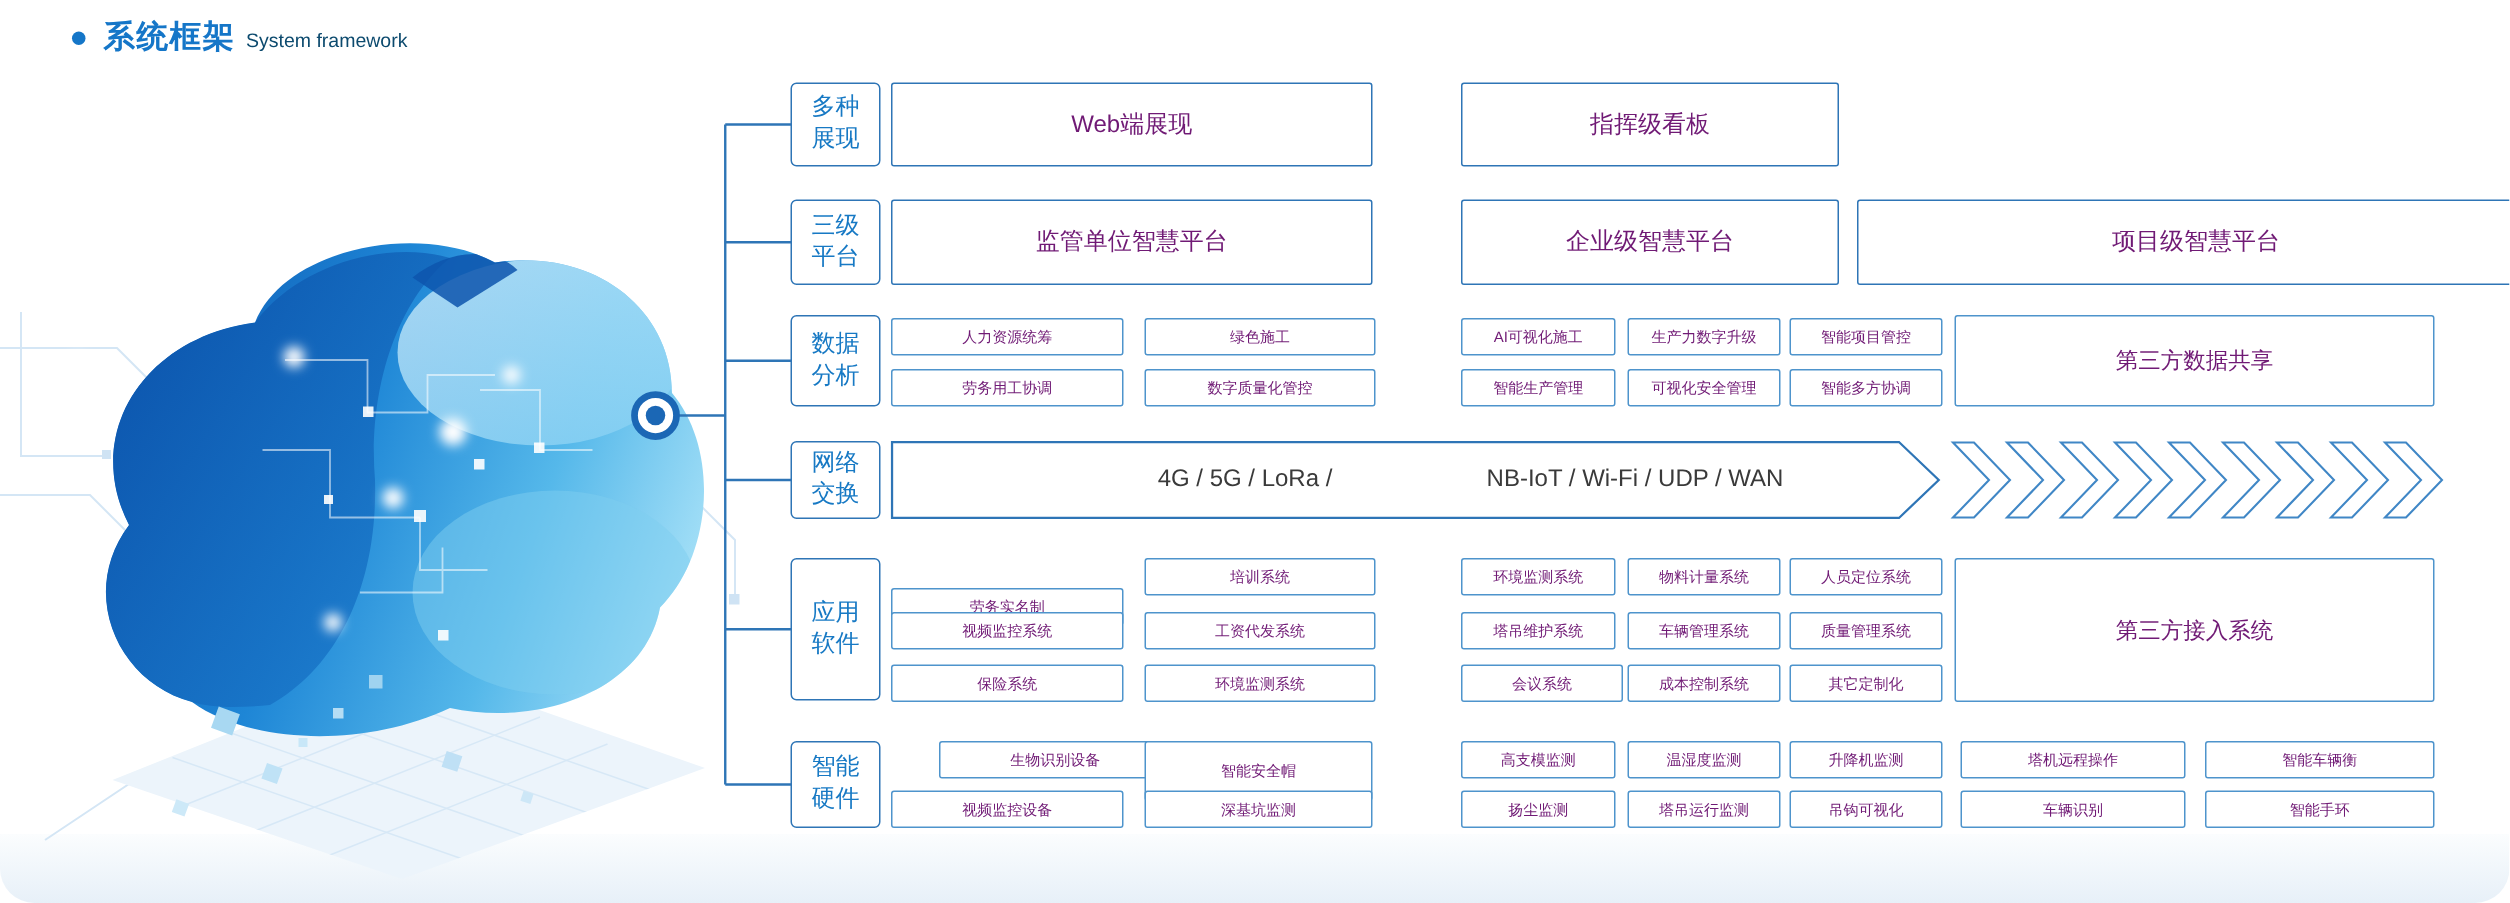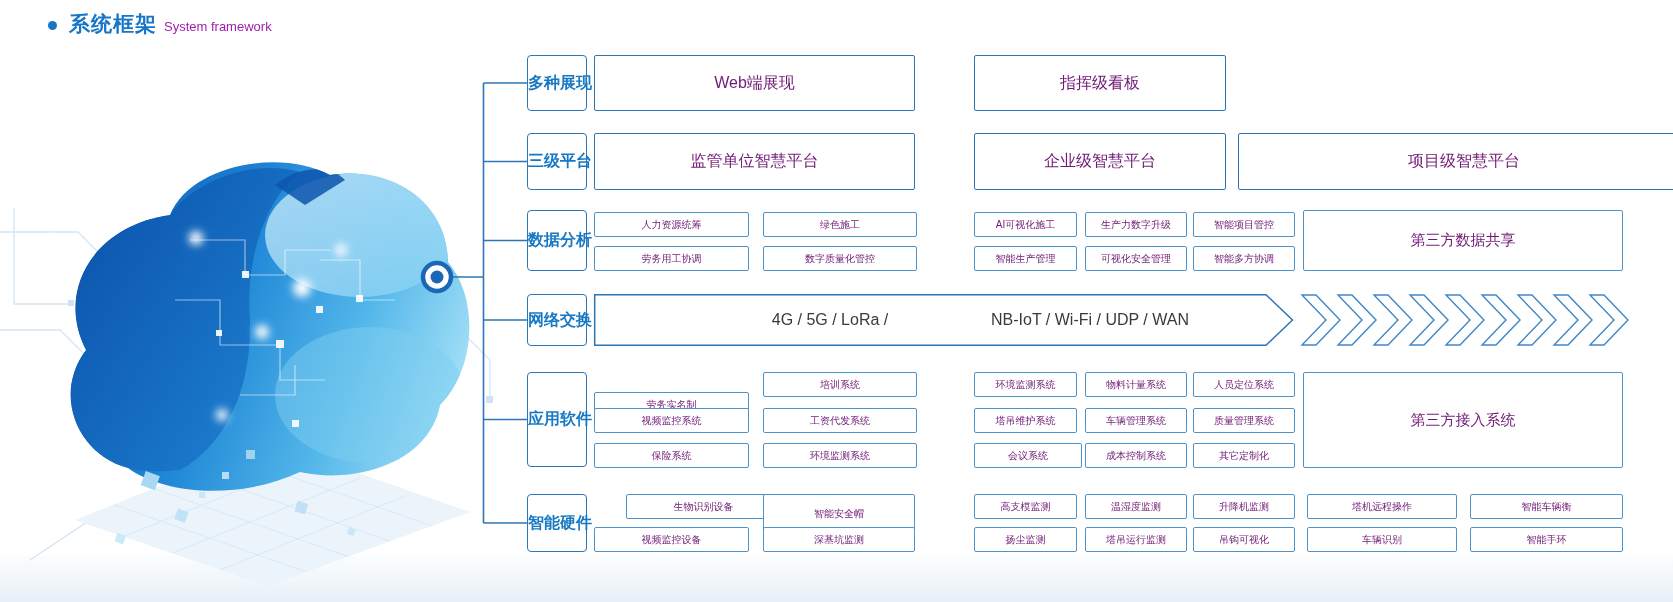--- a/index.html
+++ b/index.html
@@ -1,26 +1,26 @@
 <!DOCTYPE html>
 <html><head>
 <meta charset="utf-8">
 <style>
   html,body{margin:0;padding:0;background:#fff;}
   .stage{position:relative;width:1673px;height:602px;background:#fff;overflow:hidden;
-         font-family:"Liberation Sans","DejaVu Sans",sans-serif;}
+         font-family:"Liberation Sans","DejaVu Sans",sans-serif;border-radius:23px;}
   .art{position:absolute;left:0;top:0;z-index:1;}
   .title-row{position:absolute;left:48px;top:10px;display:flex;align-items:baseline;z-index:4;}
   .bullet{width:9px;height:9px;border-radius:50%;background:#1576c8;align-self:center;margin-right:12px;margin-top:2px;}
   .title-zh{font-size:21px;font-weight:bold;color:#1576c8;letter-spacing:1px;}
-  .title-en{font-size:13px;color:#a21caf;margin-left:7px;}
+  .title-en{font-size:13px;color:#0c4a6e;margin-left:7px;}
   .box{position:absolute;display:flex;align-items:center;justify-content:center;
        background:#fff;color:#701a75;box-sizing:border-box;z-index:2;white-space:nowrap;}
-  .lbl{border:1.6px solid #2e75b6;border-radius:4px;color:#1779c4;font-weight:bold;
-       font-size:16px;line-height:1.3;flex-direction:row;text-align:center;background:#fff;justify-content:space-between;}
+  .lbl{border:1.6px solid #2e75b6;border-radius:4px;color:#1779c4;font-weight:normal;
+       font-size:16px;line-height:1.3;flex-direction:column;text-align:center;background:#fff;}
   .big{border:1.5px solid #2e75b6;font-size:16px;border-radius:2px;}
   .sm{border:1.4px solid #4e94cc;font-size:10px;border-radius:2px;}
   .tall{border:1.4px solid #4e94cc;font-size:15px;border-radius:2px;}
   .netwrap{position:absolute;z-index:3;}
   .netwrap span{position:absolute;top:50%;transform:translate(-50%,-50%);font-size:16px;color:#3a3a3a;white-space:nowrap;}
 </style>
 </head>
 <body>
 
 <div class="stage">

